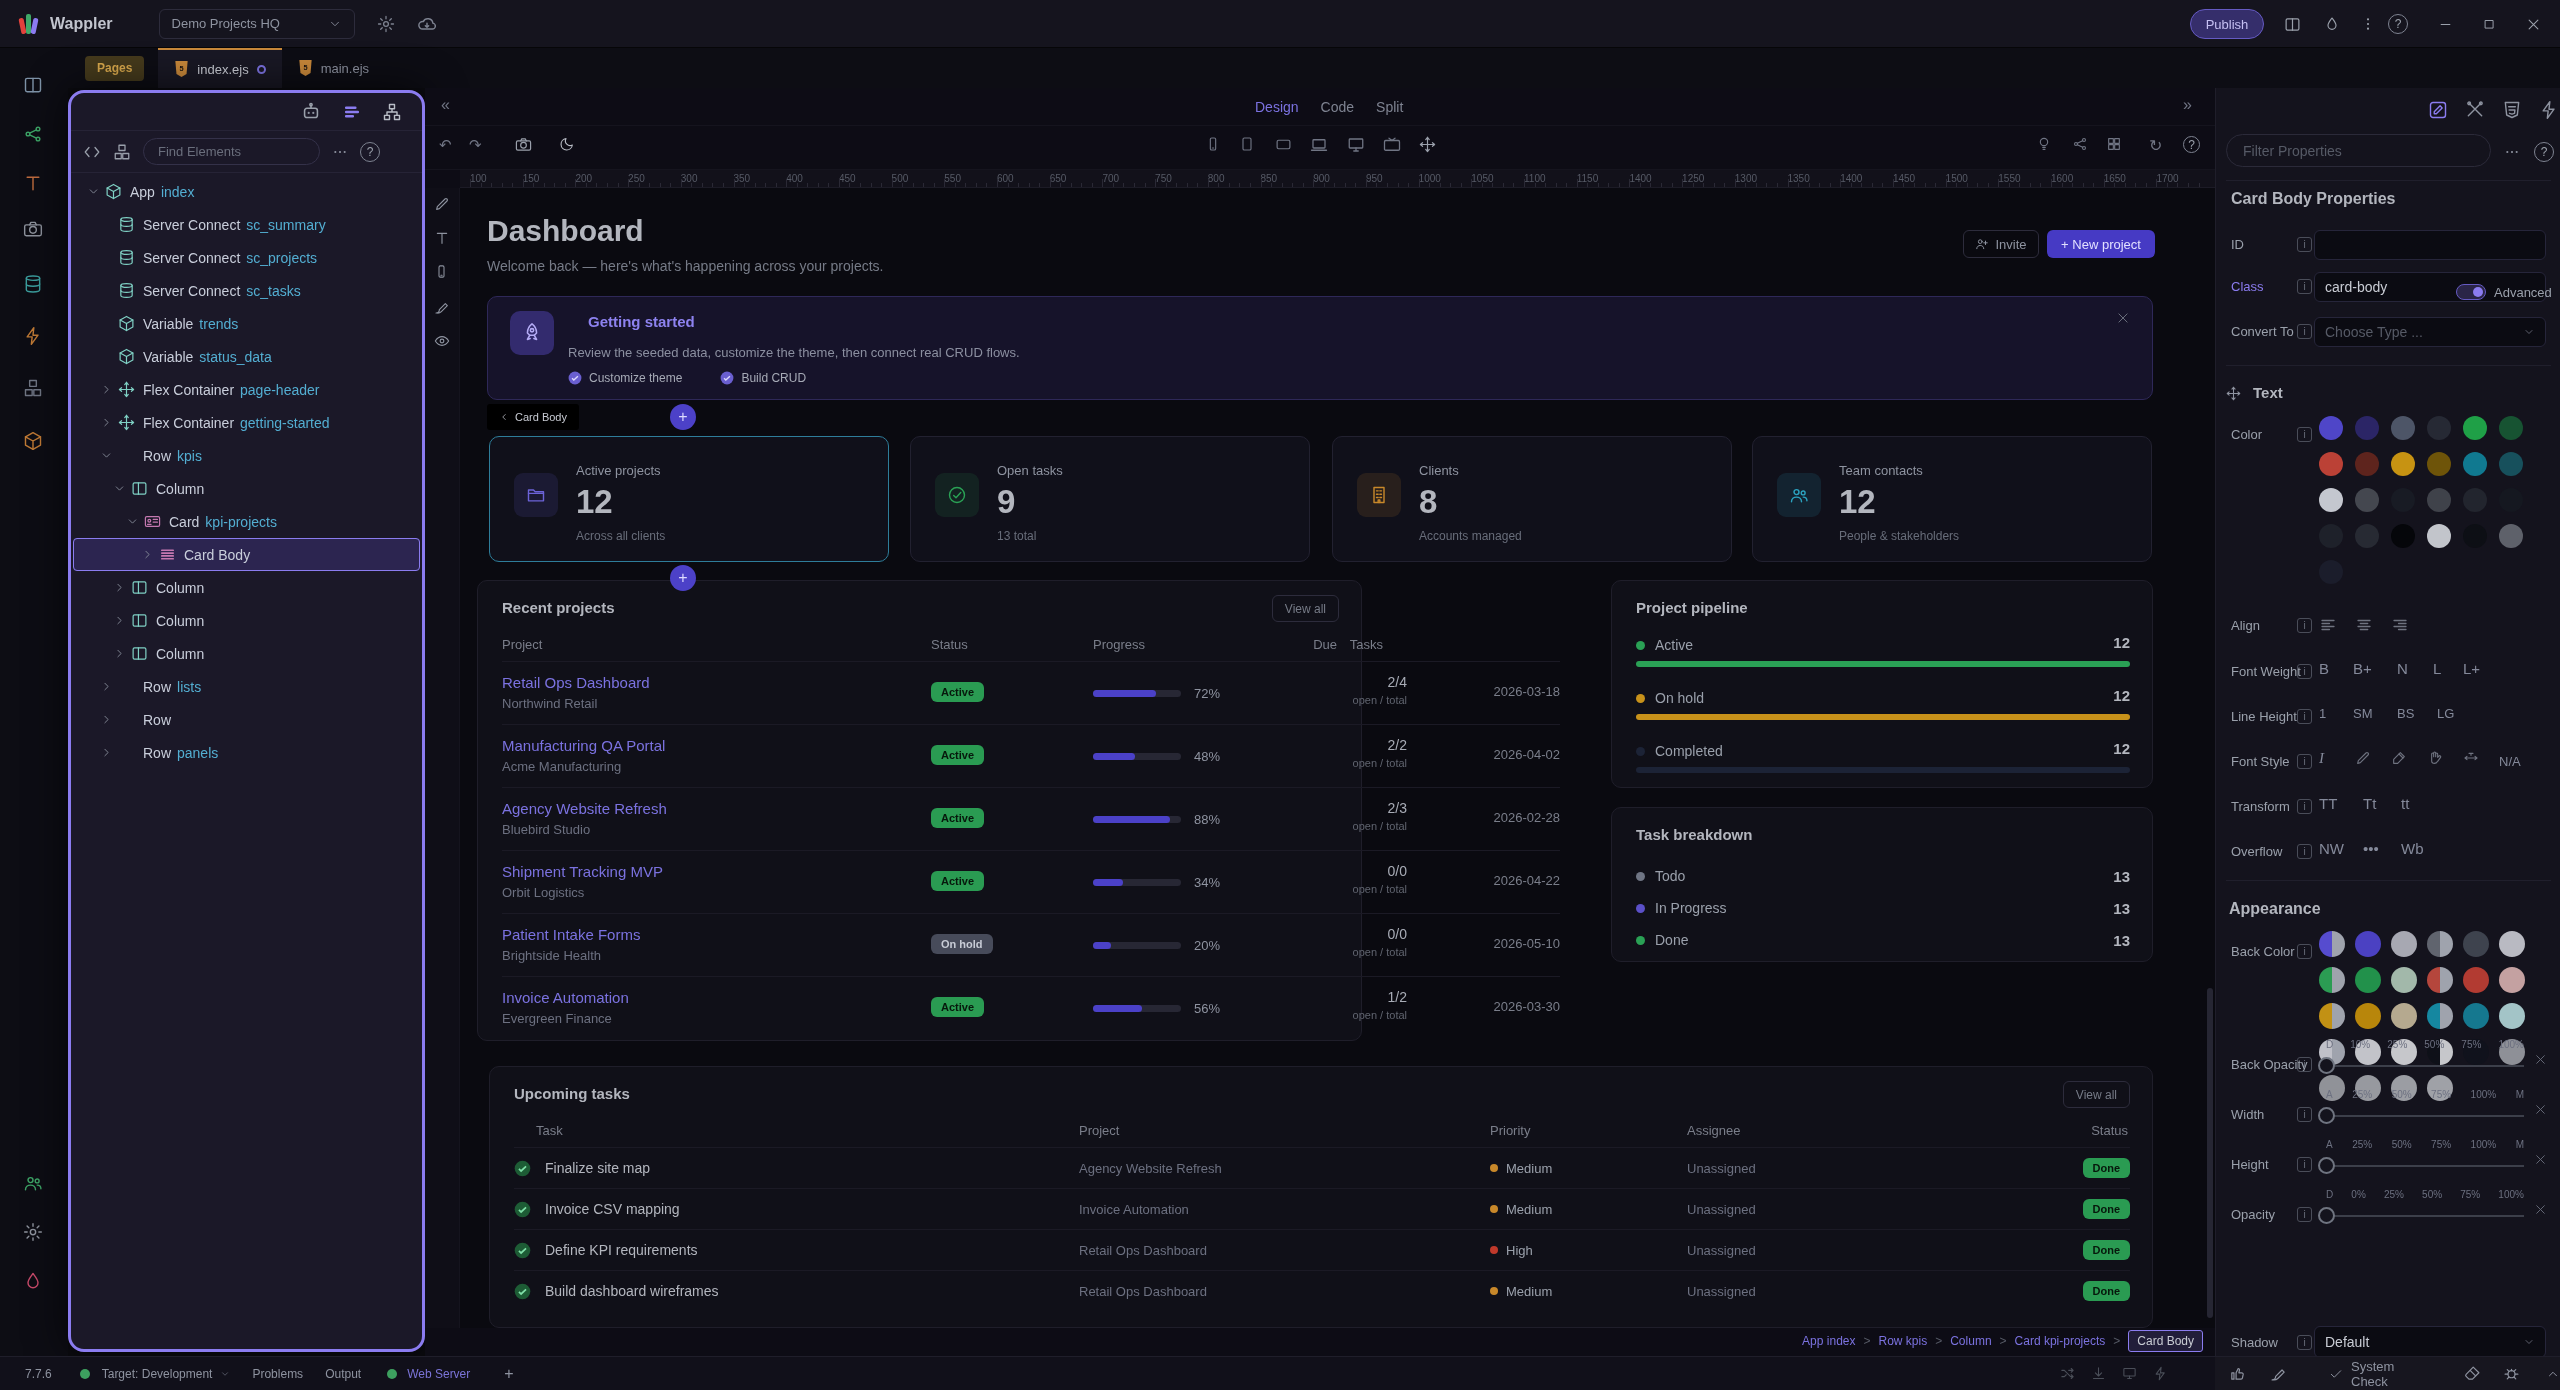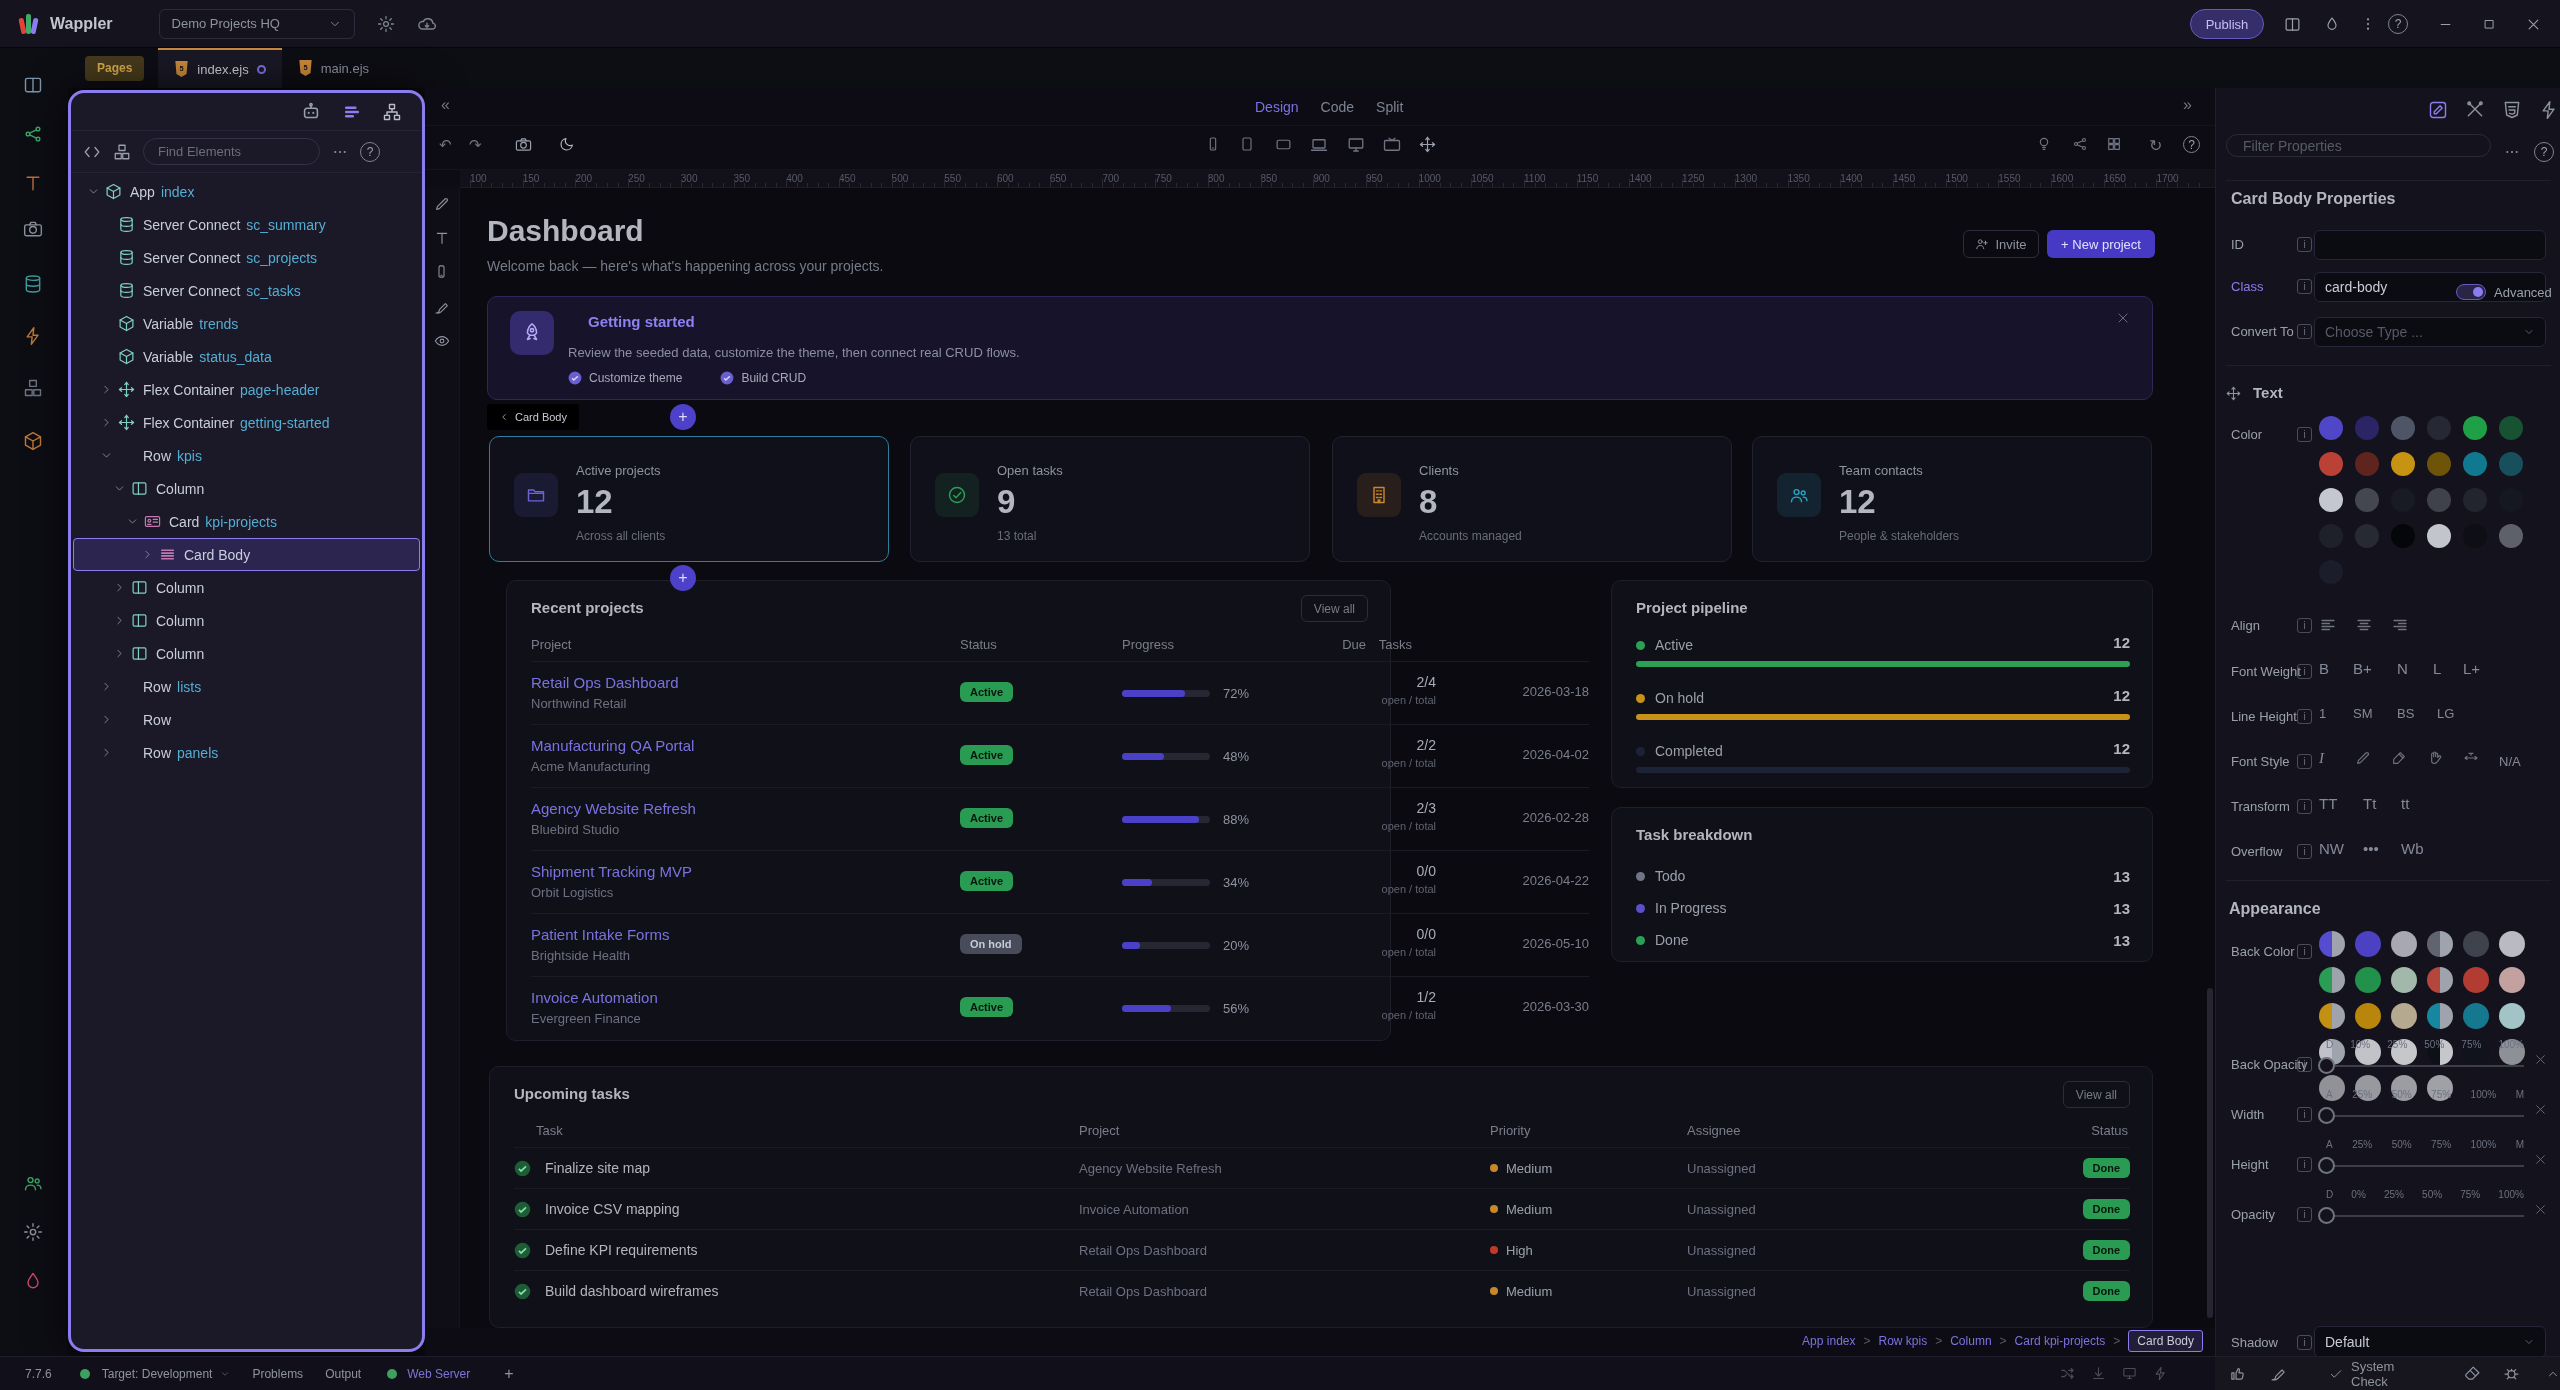--- a/index.html
+++ b/index.html
@@ -122,21 +122,21 @@
   #crumbbar { position:absolute; right:12px; top:1240px; height:26px; display:flex; align-items:center; gap:8px; font-size:12px; }
   .crumb { color:#7b72e0; }
   .crumb-sep { color:#565a66; }
   .crumb-current { border:1px solid #8b7cf0; background:#221e3a; color:#c9ccd4; border-radius:3px; padding:3px 8px; }
   #scroll-thumb { position:absolute; right:2px; top:800px; width:6px; height:330px; background:#262633; border-radius:3px; }
 
   
   #props { left:2215px; top:88px; width:345px; height:1268px; background:#14131d; border-left:1px solid #1f1e2a; }
   .pr-abs { position:absolute; }
   #props-icons { position:absolute; top:12px; left:212px; display:flex; gap:17px; color:#8e93a0; }
-  #filter-input { position:absolute; left:10px; top:46px; width:265px; height:23px; background:transparent; border:1px solid #2b2a39; border-radius:17px; color:#c9ccd4; font-size:14px; padding:0 16px; outline:none; font-family:"Liberation Sans",sans-serif; }
+  #filter-input { position:absolute; left:10px; top:46px; width:265px; height:33px; background:transparent; border:1px solid #2b2a39; border-radius:17px; color:#c9ccd4; font-size:14px; padding:0 16px; outline:none; font-family:"Liberation Sans",sans-serif; }
   #filter-input::placeholder { color:#565a66; }
   #props-title { position:absolute; left:15px; top:102px; font-size:16px; font-weight:bold; color:#b3b6be; }
   .field-label { position:absolute; left:15px; font-size:13px; color:#9aa0ab; }
   .field-label.purple { color:#8b7cf0; }
   .info-badge { position:absolute; left:81px; width:15px; height:15px; border:1px solid #4a4d59; border-radius:3px; color:#6a6e7c; font-size:10px; display:flex; align-items:center; justify-content:center; }
   .field-input { position:absolute; left:98px; width:232px; height:30px; background:#0b0b12; border:1px solid #26253a; border-radius:6px; color:#c9ccd4; font-size:14px; padding:0 10px; display:flex; align-items:center; }
   .field-input .ph { color:#565a66; }
   .field-input .chev-end { margin-left:auto; color:#6a6e7c; }
   .hr { position:absolute; left:10px; width:325px; border-top:1px solid #201f2c; }
   #advanced-toggle { position:absolute; left:240px; top:196px; display:flex; align-items:center; gap:8px; font-size:13px; color:#9aa0ab; }
@@ -1031,21 +1031,21 @@
               <circle cx="17" cy="9.5" r="2.3"></circle>
               <path d="M17 14.5c2.5 0 4.5 1.8 4.5 4.5"></path>
             </svg>
           </span>
           <span class="kpi-label">Team contacts</span>
           <span class="kpi-value">12</span>
           <span class="kpi-sub">People &amp; stakeholders</span>
         </div>
       </div>
 
-    <div class="panel" id="recent-panel" style="left:46px; top:392px; width:885px; height:461px;">
+    <div class="panel" id="recent-panel" style="left:17px; top:392px; width:885px; height:461px;">
       <div class="panel-title">Recent projects</div>
       <div class="viewall-btn">View all</div>
       <div id="recent-head">
           <span class="thead" style="left:24px; top:56px;">Project</span>
           <span class="thead" style="left:453px; top:56px;">Status</span>
           <span class="thead" style="left:615px; top:56px;">Progress</span>
           <span class="thead" style="left:845px; top:56px; width:60px; text-align:right; display:inline-block;">Tasks</span>
           <span class="thead" style="right:24px; top:56px;">Due</span>
         </div>
       <div id="recent-rows">

